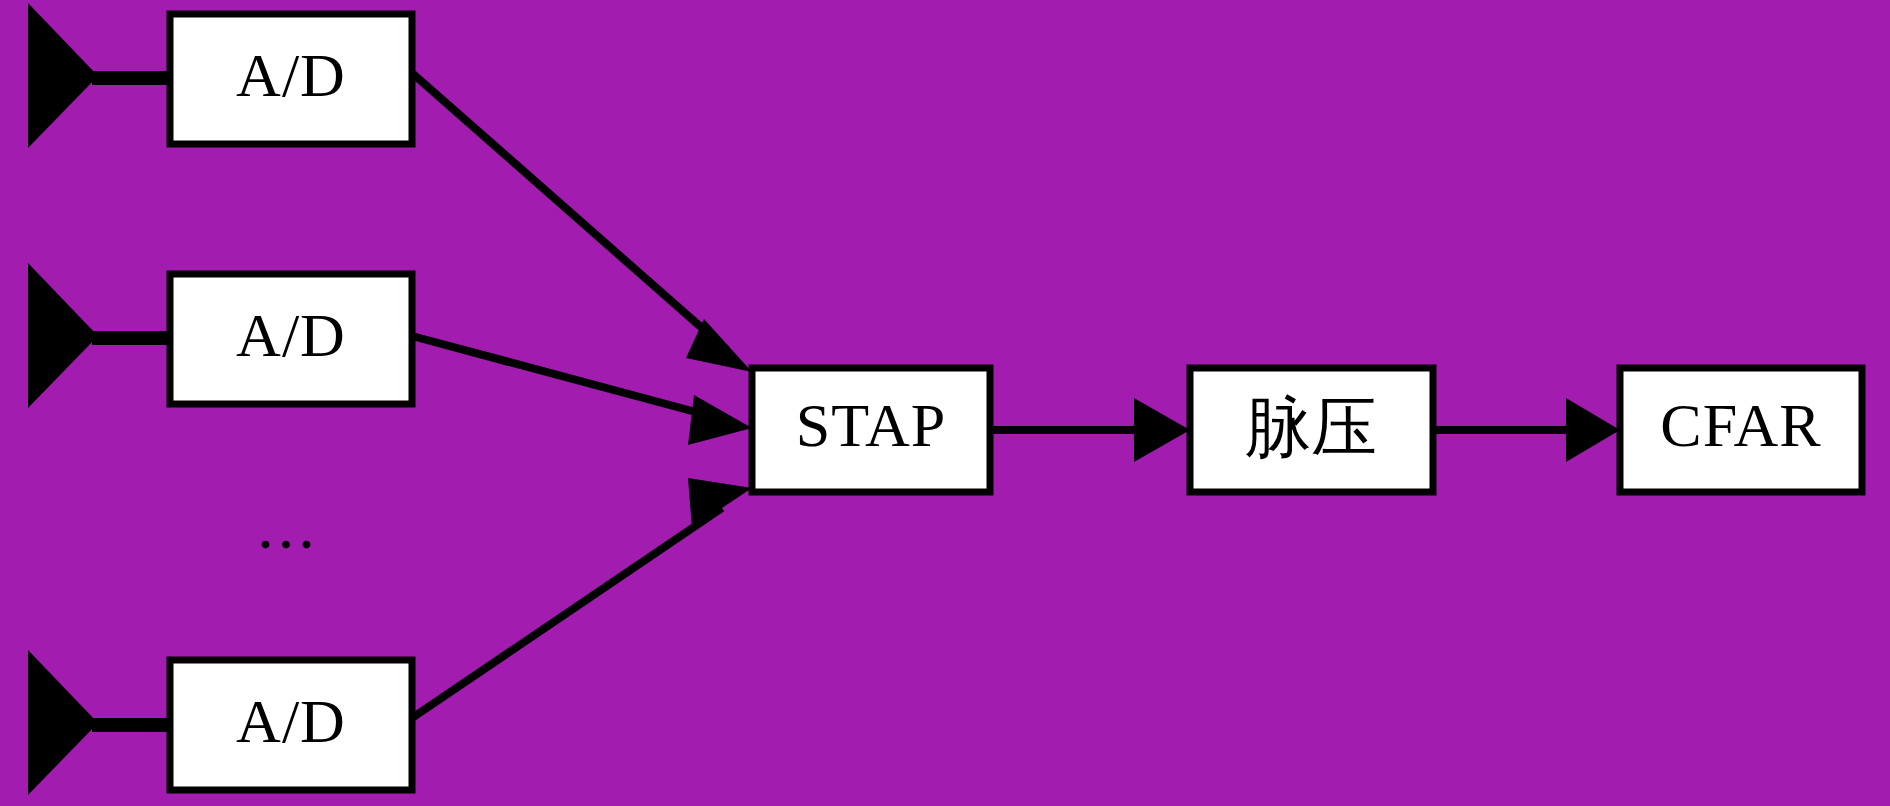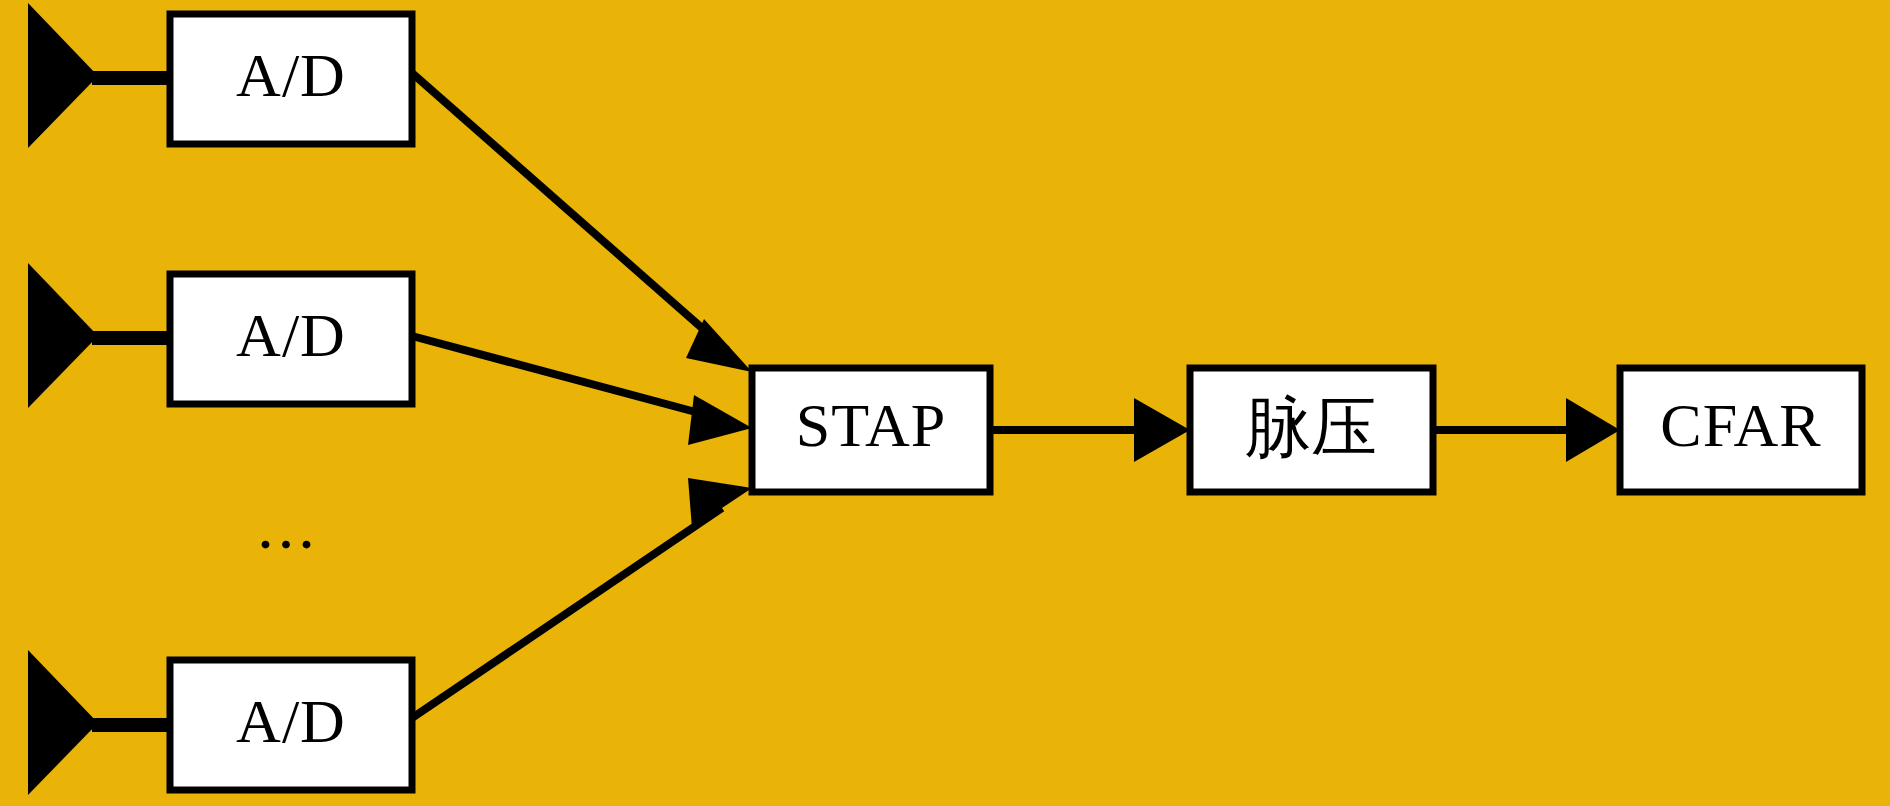--- a/index.html
+++ b/index.html
@@ -7,21 +7,21 @@
     padding: 0;
     background: #ffffff;
   }
   body {
     font-family: "Liberation Serif", "DejaVu Serif", serif;
   }
   #diagram-root {
     position: relative;
     width: 1890px;
     height: 806px;
-    background: #eab308;
+    background: #a21caf;
     overflow: hidden;
   }
   #diagram-svg {
     position: absolute;
     left: 0;
     top: 0;
     width: 1890px;
     height: 806px;
     display: block;
   }

